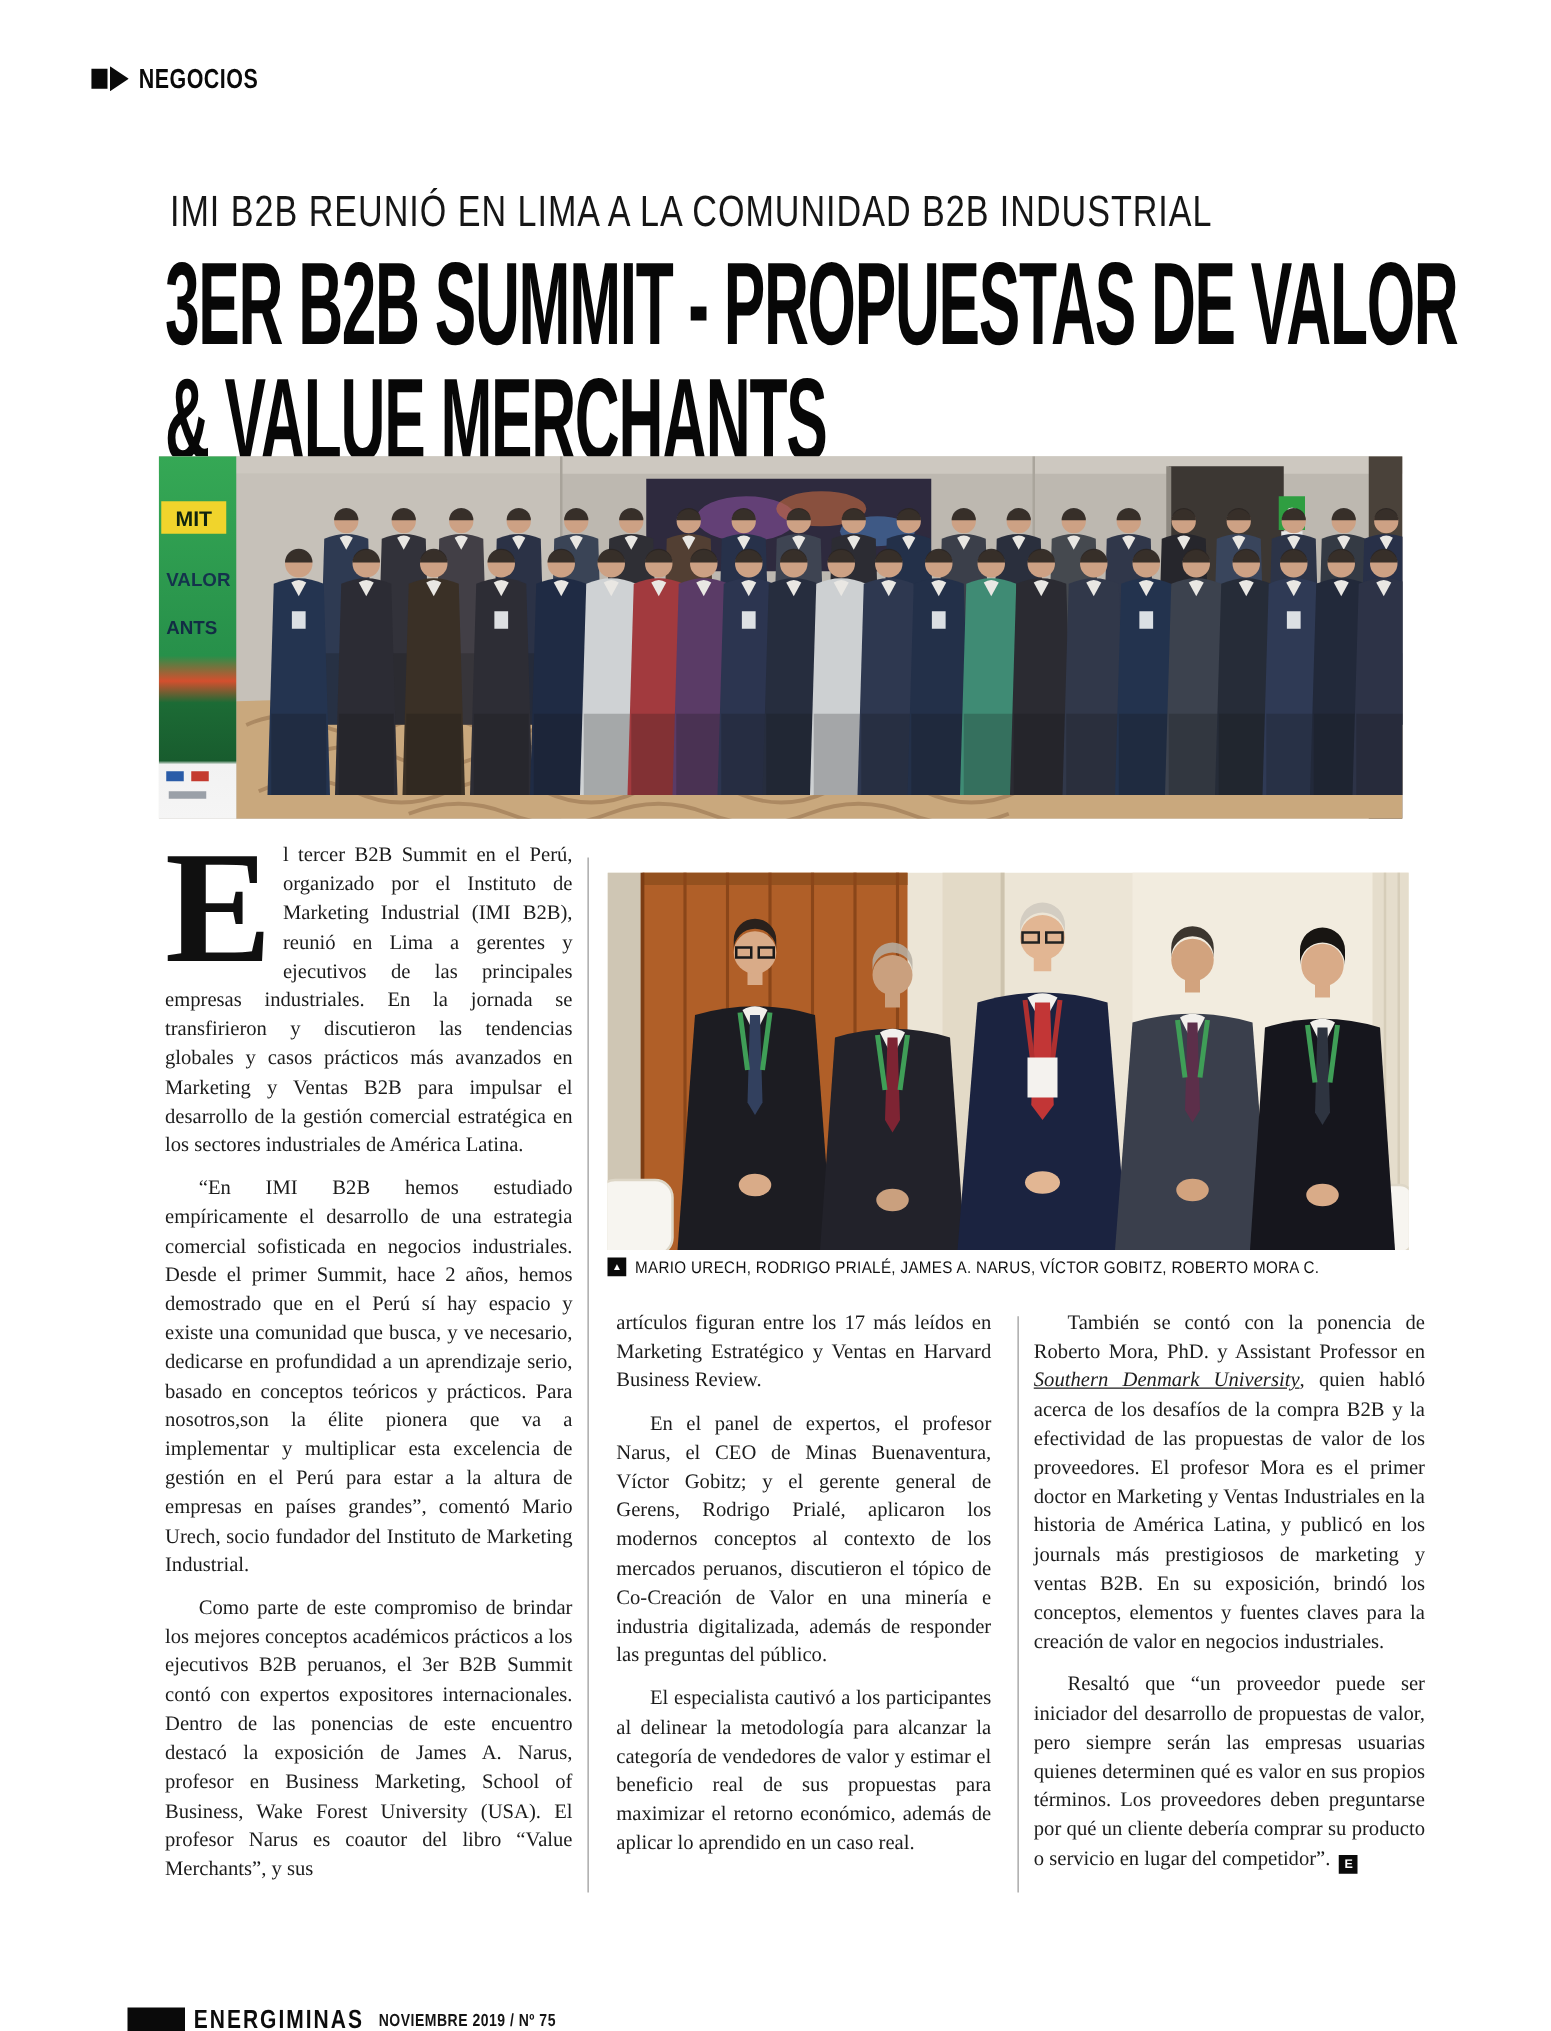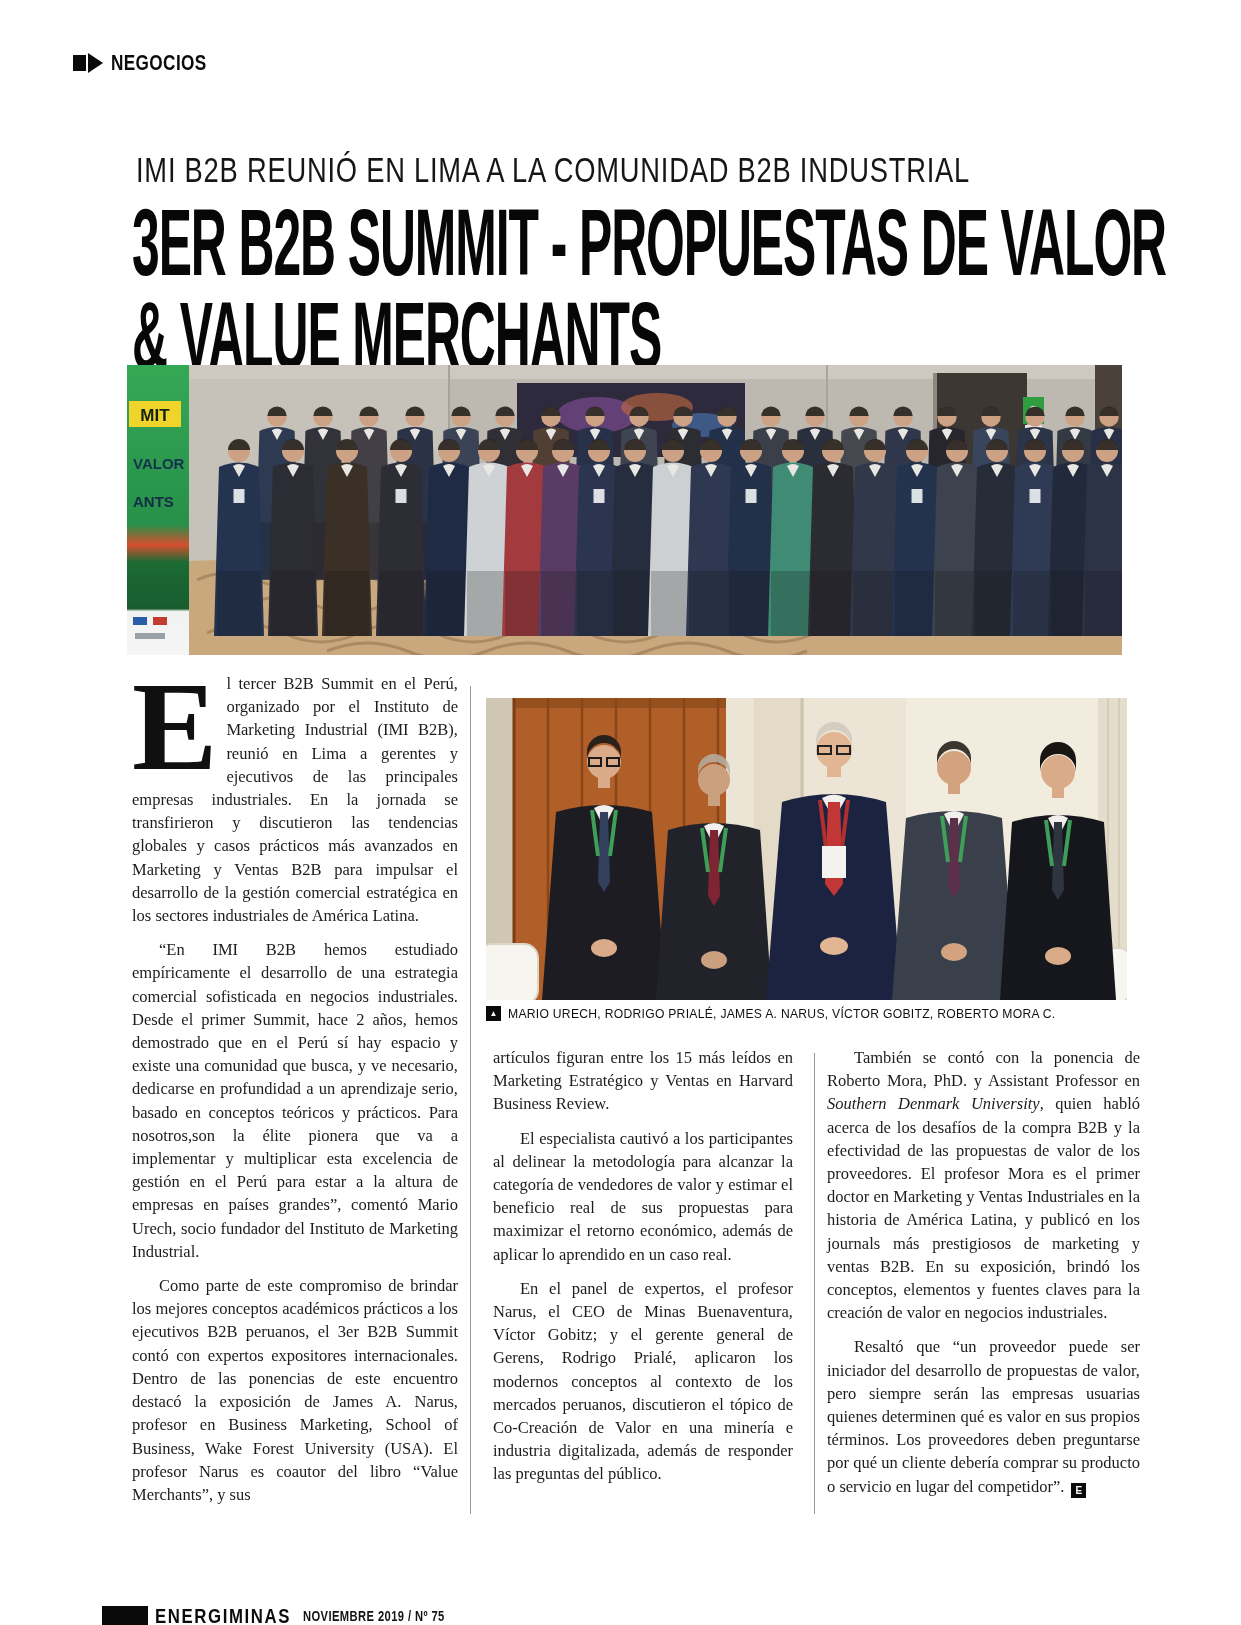--- a/index.html
+++ b/index.html
@@ -32,21 +32,21 @@
 
   
   .col{font-size:16.5px;line-height:23.2px;text-align:justify;color:#1c1c1c;}
   .col p{margin:0 0 11px 0;text-indent:27px;}
   .col p.noindent{text-indent:0;}
   #col1{left:95px;top:672px;width:326px;}
   #col2{left:456px;top:1046px;width:300px;}
   #col3{left:790px;top:1046px;width:313px;}
   .dropcap{float:left;font-family:"Liberation Serif",serif;font-weight:bold;
     font-size:128px;line-height:.78;height:94px;margin:5px 9px 0 0;color:#101010;}
-  .ital{font-style:italic;}
+  .ital{font-style:italic;text-decoration:underline;}
   .endmark{display:inline-block;width:15px;height:15px;background:#0a0a0a;color:#fff;
     font-family:"Liberation Sans",sans-serif;font-size:10px;font-weight:bold;line-height:15px;
     text-align:center;margin-left:7px;vertical-align:-2px;text-indent:0;}
 
   .vrule{width:1px;background:#9a9a9a;}
   #rule1{left:433px;top:686px;height:828px;}
   #rule2{left:777px;top:1053px;height:461px;}
 
   
   #footer{left:65px;top:1604px;display:flex;align-items:center;}
@@ -303,23 +303,23 @@
 
   <div class="abs col" id="col1">
     <p class="noindent">
       <span class="dropcap">E</span><span>l tercer B2B Summit en el Perú, organizado por el Instituto de Marketing Industrial (IMI B2B), reunió  en Lima a gerentes y ejecutivos de las principales empresas industriales. En la jornada se transfirieron y discutieron las tendencias globales y casos prácticos más avanzados en Marketing y Ventas B2B para impulsar el desarrollo de la gestión comercial estratégica en los sectores industriales de América Latina.</span>
     </p>
     <p>“En IMI B2B hemos estudiado empíricamente el desarrollo de una estrategia comercial sofisticada en negocios industriales. Desde el primer Summit, hace 2 años, hemos demostrado que en el Perú sí hay espacio y existe una comunidad que busca, y ve necesario, dedicarse en profundidad a un aprendizaje serio, basado en conceptos teóricos y prácticos. Para nosotros,son la élite pionera que va a implementar y multiplicar esta excelencia de gestión en el Perú para estar a la altura de empresas en países grandes”, comentó Mario Urech, socio fundador del Instituto de Marketing Industrial.</p>
     <p>Como parte de este compromiso de brindar los mejores conceptos académicos prácticos a los ejecutivos B2B peruanos, el 3er B2B Summit contó con expertos expositores internacionales. Dentro de las ponencias de este encuentro destacó la exposición de James A. Narus, profesor en Business Marketing, School of Business, Wake Forest University (USA). El profesor Narus es coautor del libro “Value Merchants”, y sus</p>
   </div>
 
   <div class="abs col" id="col2">
-    <p class="noindent">artículos figuran entre los 15 más leídos en Marketing Estratégico y Ventas en Harvard Business Review.</p>
+    <p class="noindent">artículos figuran entre los 17 más leídos en Marketing Estratégico y Ventas en Harvard Business Review.</p>
+    <p>En el panel de expertos, el profesor Narus, el CEO de Minas Buenaventura, Víctor Gobitz; y el gerente general de Gerens, Rodrigo Prialé, aplicaron los modernos conceptos al contexto de los mercados peruanos, discutieron el tópico de Co-Creación de Valor en una minería e industria digitalizada, además de responder las preguntas del público.</p>
     <p>El especialista cautivó a los participantes al delinear la metodología para alcanzar la categoría de vendedores de valor y estimar el beneficio real de sus propuestas para maximizar el retorno económico, además de aplicar lo aprendido en un caso real.</p>
-    <p>En el panel de expertos, el profesor Narus, el CEO de Minas Buenaventura, Víctor Gobitz; y el gerente general de Gerens, Rodrigo Prialé, aplicaron los modernos conceptos al contexto de los mercados peruanos, discutieron el tópico de Co-Creación de Valor en una minería e industria digitalizada, además de responder las preguntas del público.</p>
   </div>
 
   <div class="abs col" id="col3">
     <p>
       <span>También se contó con la ponencia de Roberto Mora, PhD. y Assistant Professor en </span><span class="ital">Southern Denmark University</span><span>, quien habló acerca de los desafíos de la compra B2B y la efectividad de las propuestas de valor de los proveedores. El profesor Mora es el primer doctor en Marketing y Ventas Industriales en la historia de América Latina, y publicó en los journals más prestigiosos de marketing y ventas B2B. En su exposición, brindó los conceptos, elementos y fuentes claves para la creación de valor en negocios industriales.</span>
     </p>
     <p>
       <span>Resaltó que “un proveedor puede ser iniciador del desarrollo de propuestas de valor, pero siempre serán las empresas usuarias quienes determinen qué es valor en sus propios términos. Los proveedores deben preguntarse por qué un cliente debería comprar su producto o servicio en lugar del competidor”.</span><span class="endmark">E</span>
     </p>
   </div>

